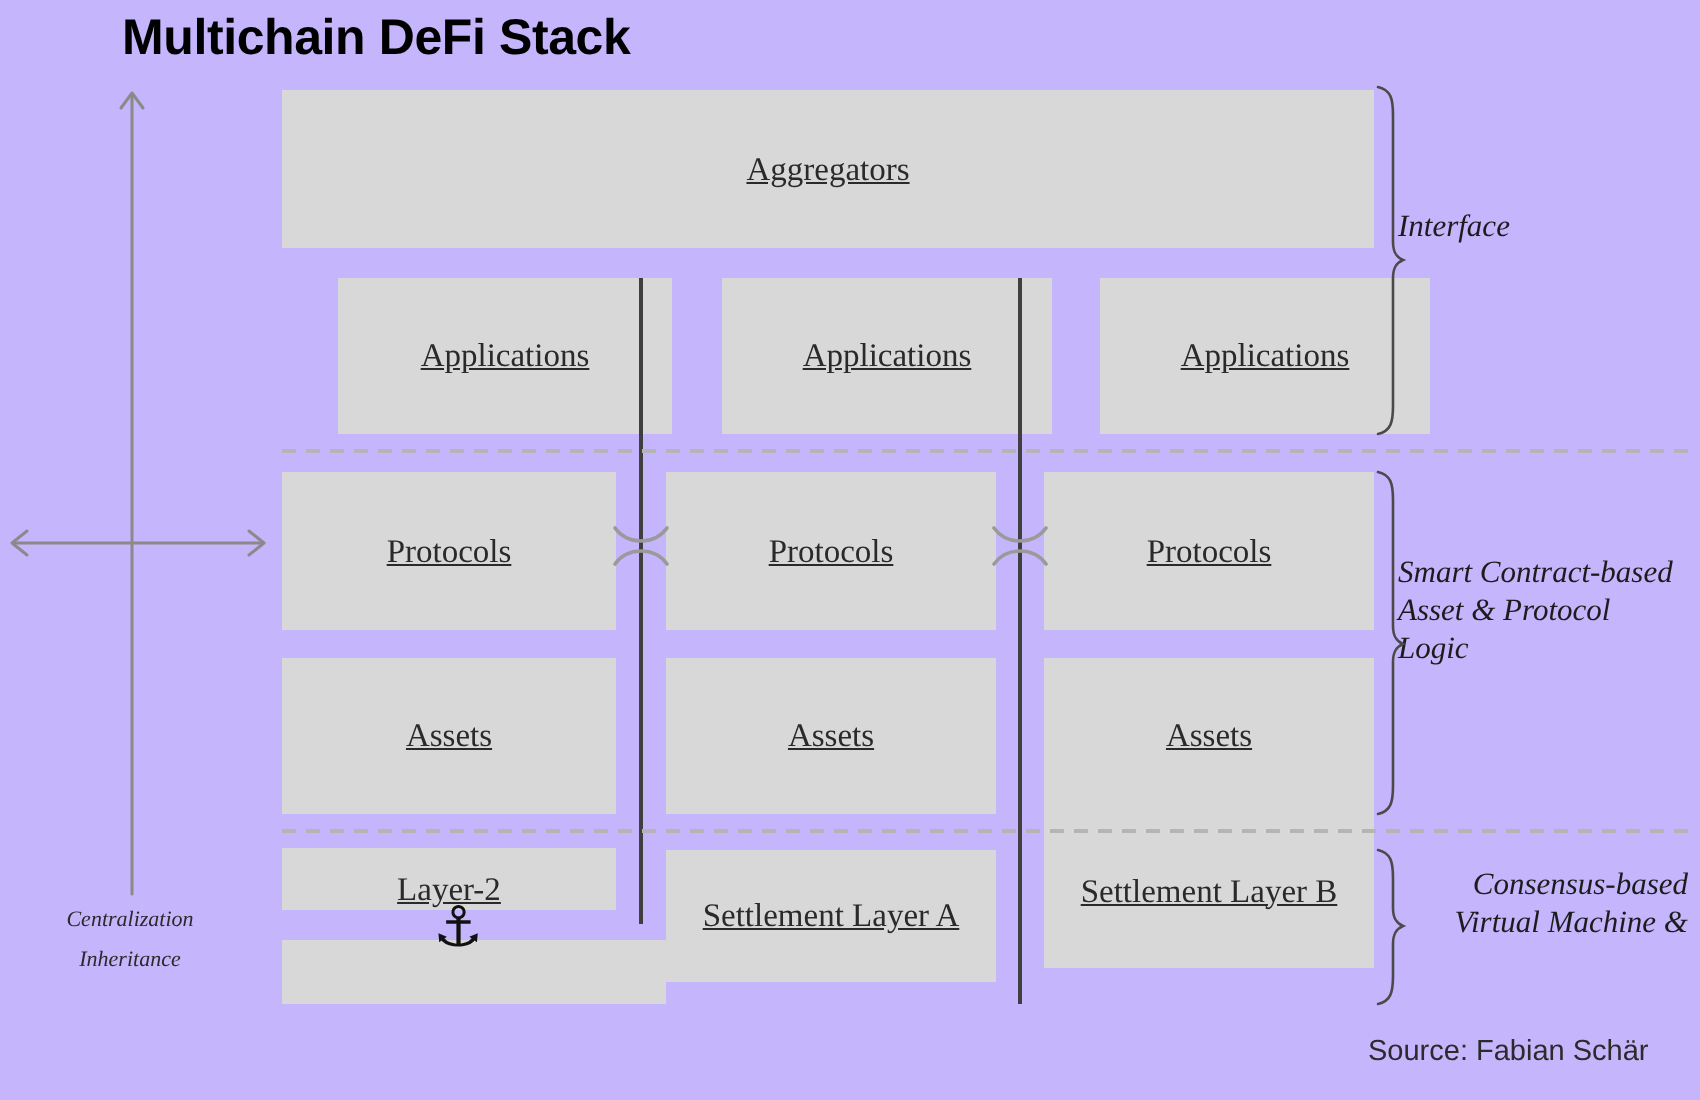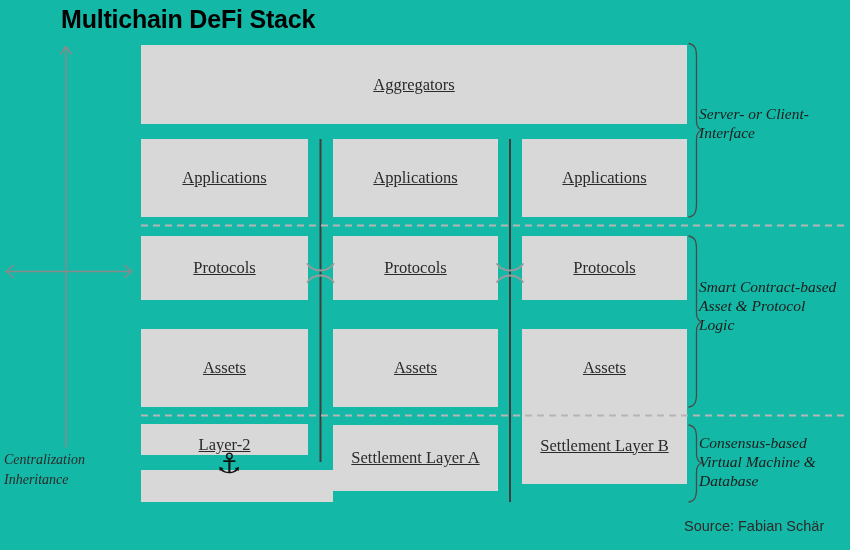--- a/index.html
+++ b/index.html
@@ -1,35 +1,35 @@
 <!DOCTYPE html>
 <html style="--box_fill: #d8d8d8; --line_dark: #3f3f3f; --dashed: #b5b5b5; --axis: #8a8a8a; --bridge: #9a9a9a; --brace: #4a4a4a; --text: #2a2a2a;"><head>
 <meta charset="utf-8">
 <style>
   html,body{margin:0;padding:0;background:#ffffff;}
   #canvas{
-    position:relative;width:850px;height:550px;background:#14b8a6;overflow:hidden;
+    position:relative;width:850px;height:550px;background:#c4b5fd;overflow:hidden;
     font-family:"Liberation Serif",serif;
   }
   #title{
     position:absolute;left:61px;top:5px;
     font-family:"Liberation Sans",sans-serif;font-weight:bold;
     font-size:25px;color:#000;letter-spacing:-0.2px;white-space:nowrap;
   }
   .box{
     position:absolute;background:var(--box_fill,#d8d8d8);
     display:flex;align-items:center;justify-content:center;
     font-size:16.5px;color:var(--text,#2a2a2a);white-space:nowrap;text-decoration:underline;
   }
   
   #box-aggregators{left:141px;top:45px;width:546px;height:79px;}
   
   .col1{left:141px;width:167px;} .col2{left:333px;width:165px;} .col3{left:522px;width:165px;}
-  .row-apps{top:139px;height:78px;}
-  .row-prot{top:236px;height:64px;}
+  .row-apps{top:139px;height:78px;margin-left:28px;}
+  .row-prot{top:236px;height:79px;}
   .row-assets{top:329px;height:78px;text-align:right;}
   
   #box-layer2{left:141px;top:424px;width:167px;height:31px;align-items:flex-end;}
   #box-settlement-a{left:333px;top:425px;width:165px;height:66px;}
   #box-settlement-a-strip{left:141px;top:470px;width:192px;height:32px;}
   #box-settlement-b{left:522px;top:407px;width:165px;height:77px;}
   #anchor{
     position:absolute;left:213px;top:447px;width:32px;height:34px;
     text-align:center;font-family:"DejaVu Sans",sans-serif;
     font-size:28px;line-height:34px;color:#111;z-index:5;
@@ -41,24 +41,24 @@
   .axis{stroke:var(--axis,#8a8a8a);stroke-width:1.5;fill:none;stroke-linecap:round;stroke-linejoin:round;}
   .bridge{stroke:var(--bridge,#9a9a9a);stroke-width:1.8;fill:none;stroke-linecap:round;}
   .brace{stroke:var(--brace,#4a4a4a);stroke-width:1.3;fill:none;stroke-linecap:round;}
   
   .side-label{
     position:absolute;left:699px;width:145px;
     font-style:italic;font-size:15.5px;line-height:19px;color:#1c1c1c;
   }
   #side-label-gui{top:104px;}
   #side-label-logic{top:277px;}
-  #side-label-consensus{top:433px;}
+  #side-label-consensus{top:433px;text-align:right;}
   #axis-label{
-    position:absolute;left:4px;top:450px;width:122px;text-align:left;
-    font-style:italic;font-size:14px;line-height:20px;color:#2a2a2a;
+    position:absolute;left:4px;top:450px;width:122px;text-align:center;
+    font-style:italic;font-size:11px;line-height:20px;color:#2a2a2a;
   }
   #source{
     position:absolute;left:684px;top:518px;
     font-family:Liberation Sans, sans-serif;font-size:14.5px;color:#2b2b2b;white-space:nowrap;
   }
 </style>
 </head>
 <body>
 
 <div id="canvas">
@@ -139,32 +139,30 @@
       <path class="bridge" d="M-13 -9 C-9 -3.5 -4 -2.5 0 -2.5 C4 -2.5 9 -3.5 13 -9"></path>
       <path class="bridge" d="M-13 9 C-9 3.5 -4 2.5 0 2.5 C4 2.5 9 3.5 13 9"></path>
     </g>
 
     <path class="brace" d="M689 43.5 C695.5 45 696.5 49.5 696.5 57.5 L696.5 121 C696.5 126 698 128.5 701.5 130 C698 131.5 696.5 134 696.5 139 L696.5 203 C696.5 211 695.5 215.5 689 217"></path>
     <path class="brace" d="M689 236 C695.5 237.5 696.5 242 696.5 250 L696.5 313 C696.5 318 698 320.5 701.5 322 C698 323.5 696.5 326 696.5 331 L696.5 393 C696.5 401 695.5 405.5 689 407"></path>
     <path class="brace" d="M689 425 C695.5 426.5 696.5 431 696.5 439 L696.5 454 C696.5 459 698 461.5 701.5 463 C698 464.5 696.5 467 696.5 472 L696.5 488 C696.5 496 695.5 500.5 689 502"></path>
   </svg>
 
   <div class="side-label" id="side-label-gui">
-    <div>Server- or Client-</div>
     <div>Interface</div>
   </div>
   <div class="side-label" id="side-label-logic">
     <div>Smart Contract-based</div>
     <div>Asset &amp; Protocol</div>
     <div>Logic</div>
   </div>
   <div class="side-label" id="side-label-consensus">
     <div>Consensus-based</div>
     <div>Virtual Machine &amp;</div>
-    <div>Database</div>
   </div>
 
   <div id="axis-label">
     <div>Centralization</div>
     <div>Inheritance</div>
   </div>
 
   <div id="source">Source: Fabian Schär</div>
 
 </div>

